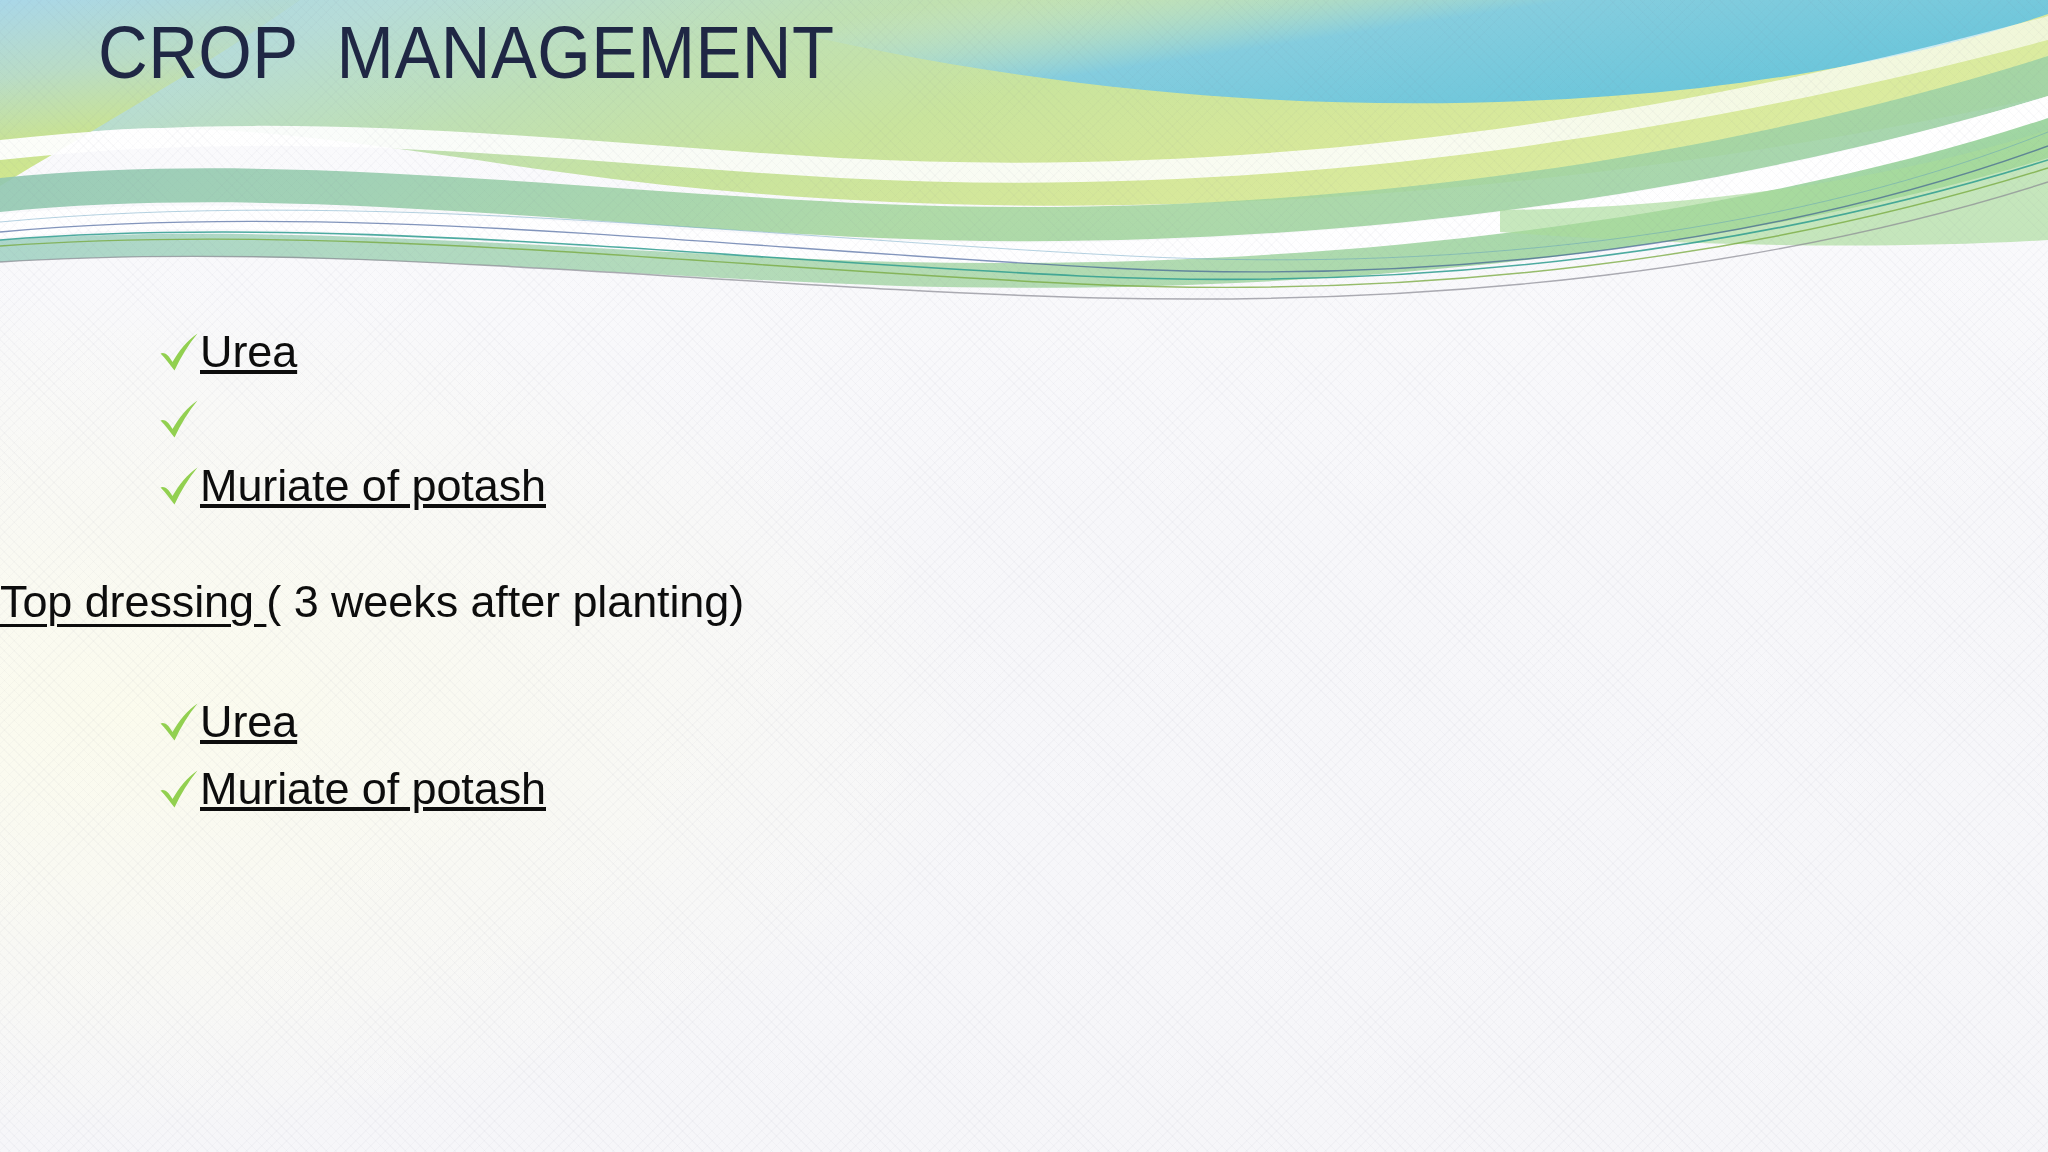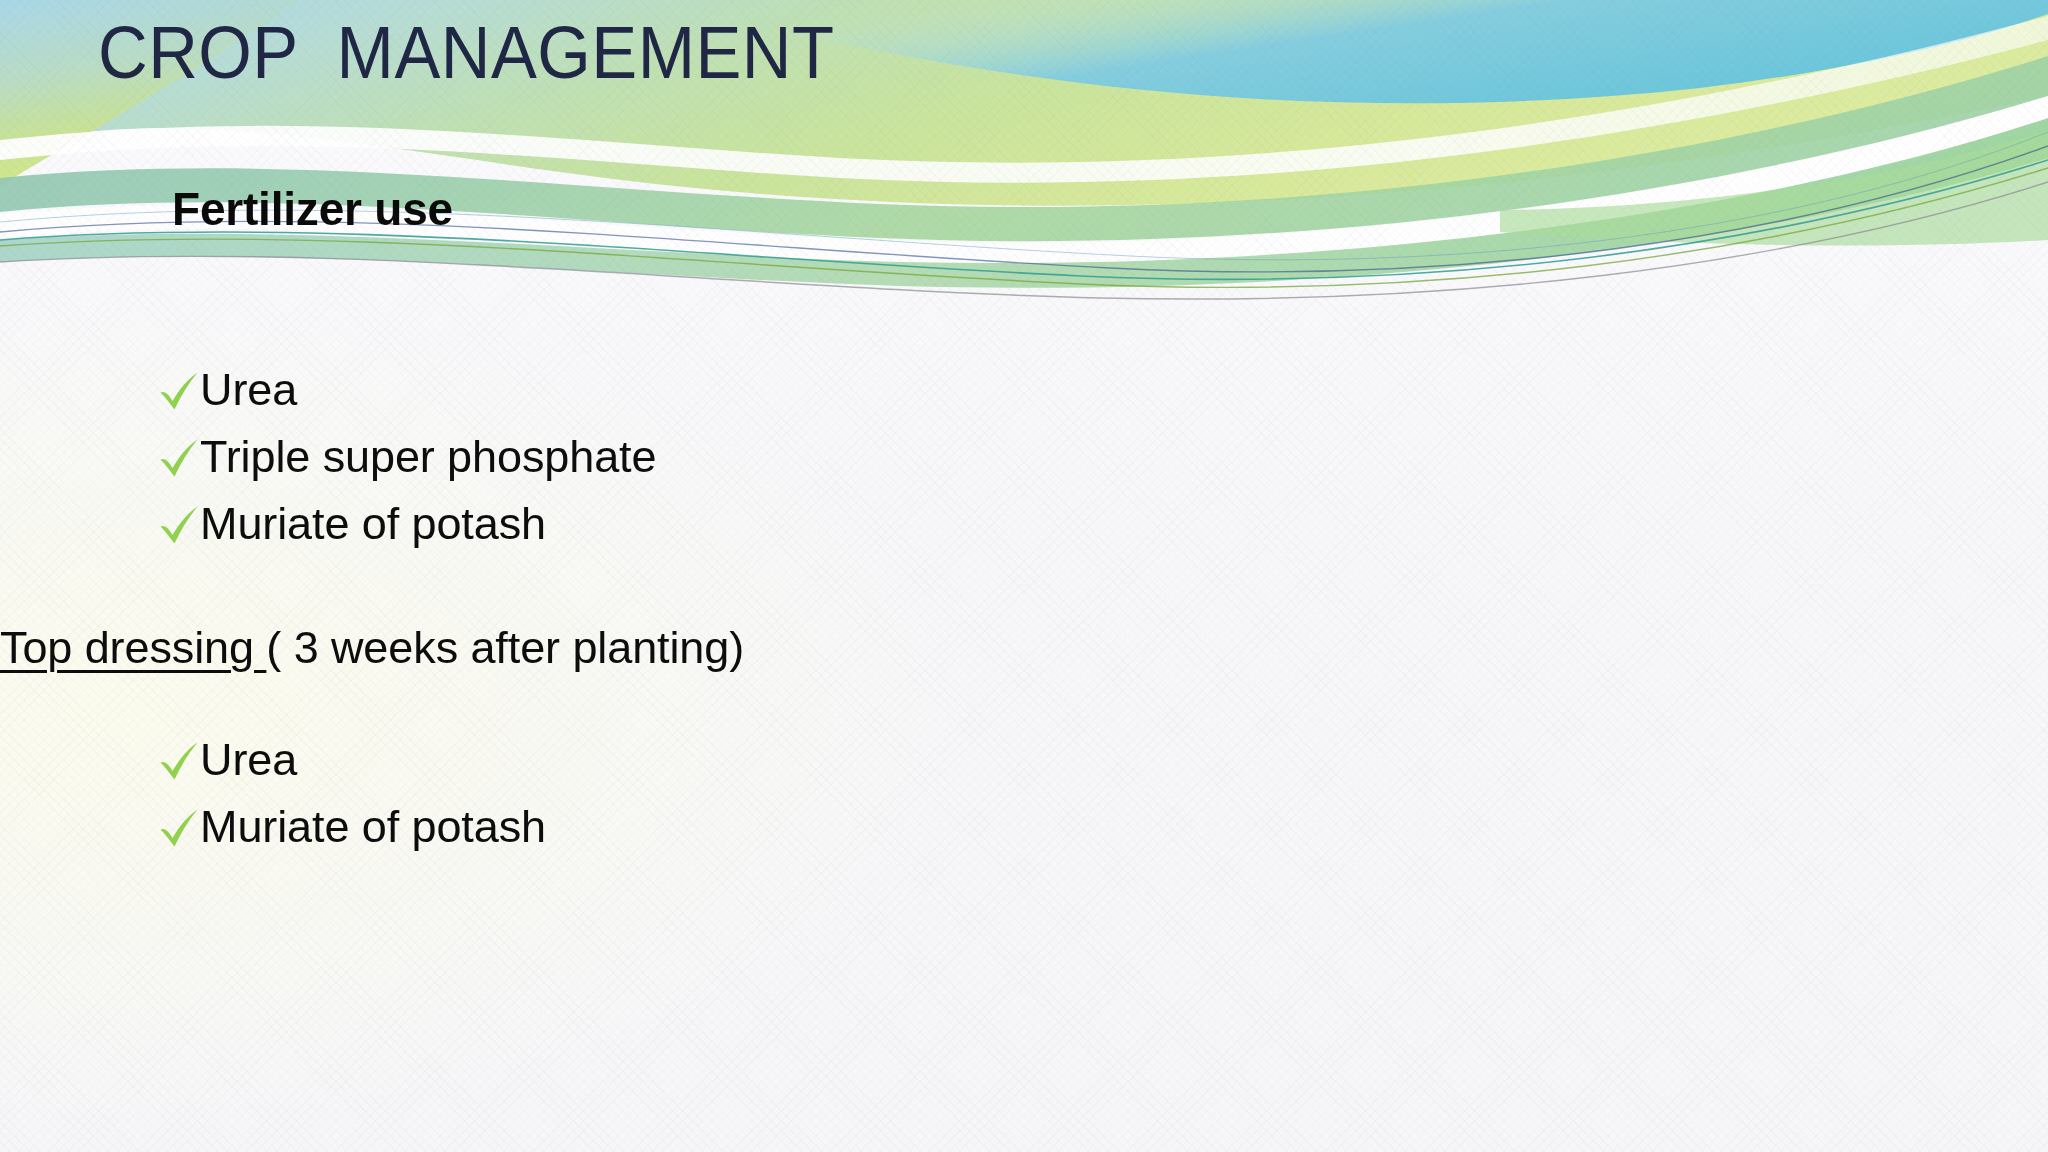--- a/index.html
+++ b/index.html
@@ -109,23 +109,24 @@
   #line-basal  { margin-left: 156px; }
   #line-top    { }
 
   .check-list {
     list-style: none;
     margin: 0;
     padding: 0;
   }
   .check-item {
     display: flex;
-    align-items: center;
+    align-items: flex-end;
     margin-left: 158px;
     height: 67px;
+    text-decoration: underline;
   }
   .check-icon {
     flex: 0 0 auto;
     width: 42px;
     height: 48px;
     margin-top: 4px;
     display: block;
   }
   .check-label {
     font-size: 45px;
@@ -209,39 +210,37 @@
       <path d="M0,222 C360,188 740,236 1130,256 C1480,274 1810,228 2048,132" fill="none" stroke="#5c9bbd" stroke-width="1" opacity="0.45"></path>
     </svg>
   </div>
 
   <div class="texture"></div>
 
   <div class="slide-title">CROP  MANAGEMENT</div>
 
   <div class="body-block">
 
-    <div class="heading">Fertilizer use</div>
 
     <div class="gap-lg"></div>
 
 
     <div class="gap-md"></div>
 
     <ul class="check-list">
       <li class="check-item">
         <svg class="check-icon" viewBox="0 0 42 48">
           <path d="M2.5 24.5 C6 22.5, 10.5 25.5, 14.5 33 C21 22, 29.5 11, 39.5 4.5 C30.5 15.5, 22.5 28.5, 16.5 41.5 C12.5 36.5, 7.5 29.5, 2.5 24.5 Z" fill="#92D050"></path>
         </svg>
         <span class="check-label">Urea</span>
       </li>
       <li class="check-item">
         <svg class="check-icon" viewBox="0 0 42 48">
           <path d="M2.5 24.5 C6 22.5, 10.5 25.5, 14.5 33 C21 22, 29.5 11, 39.5 4.5 C30.5 15.5, 22.5 28.5, 16.5 41.5 C12.5 36.5, 7.5 29.5, 2.5 24.5 Z" fill="#92D050"></path>
         </svg>
-        <span class="check-label">Triple super phosphate</span>
       </li>
       <li class="check-item">
         <svg class="check-icon" viewBox="0 0 42 48">
           <path d="M2.5 24.5 C6 22.5, 10.5 25.5, 14.5 33 C21 22, 29.5 11, 39.5 4.5 C30.5 15.5, 22.5 28.5, 16.5 41.5 C12.5 36.5, 7.5 29.5, 2.5 24.5 Z" fill="#92D050"></path>
         </svg>
         <span class="check-label">Muriate of potash</span>
       </li>
     </ul>
 
     <div class="gap-lg"></div>

